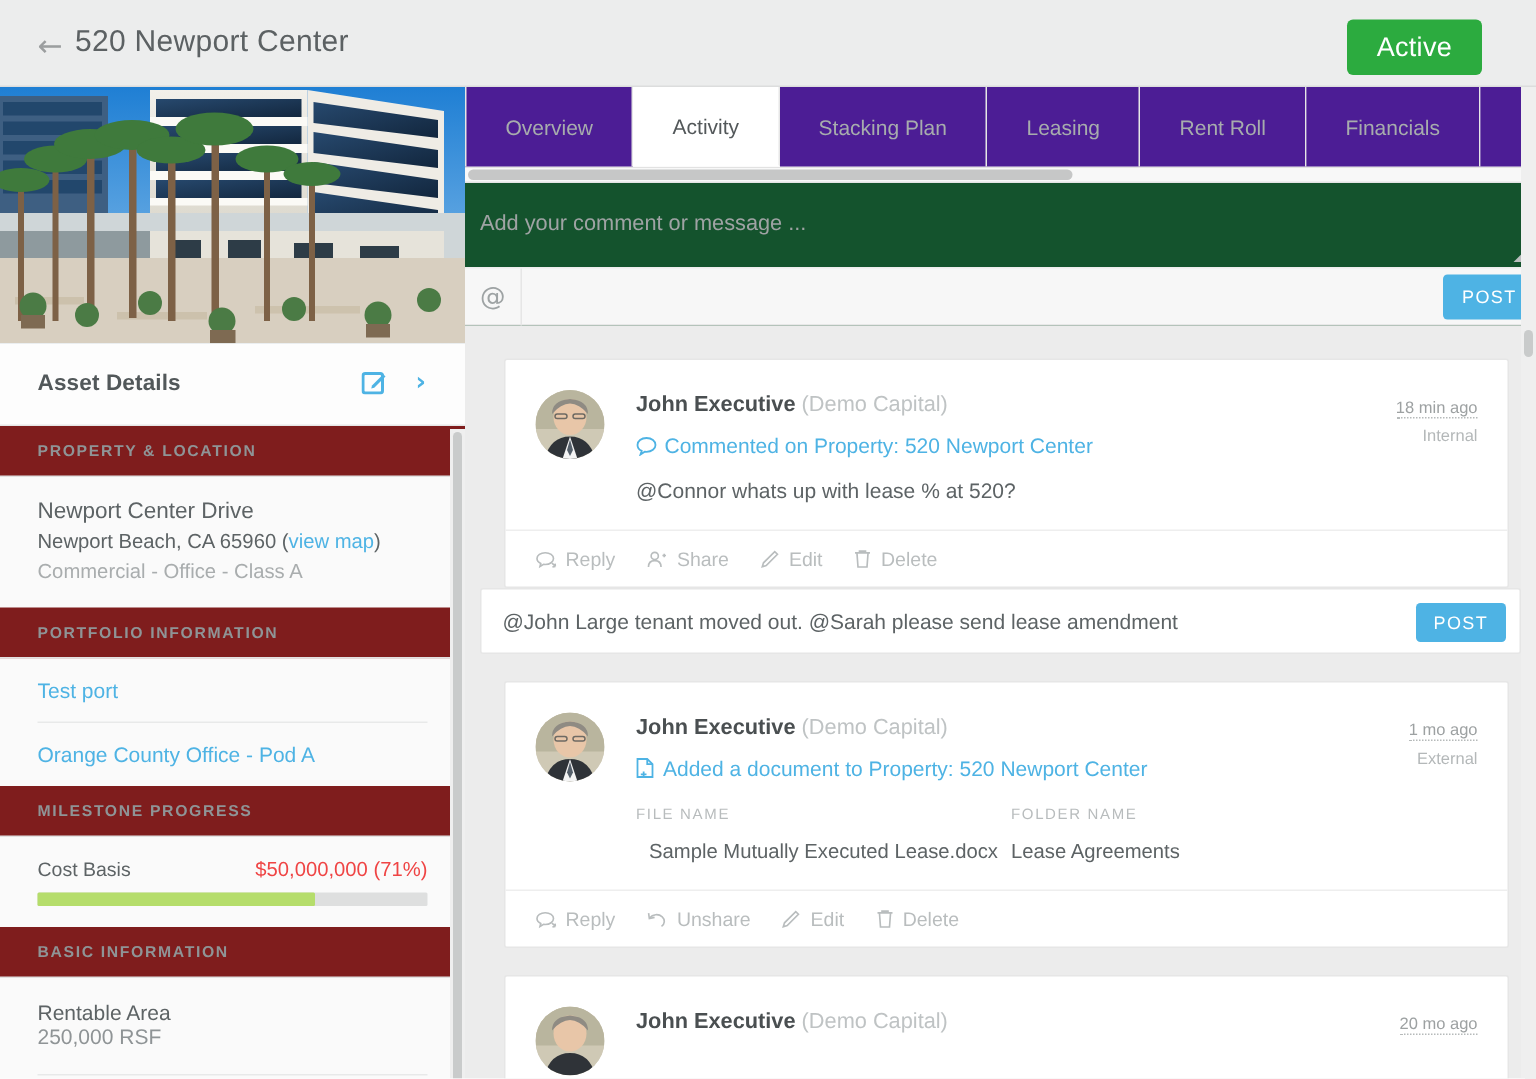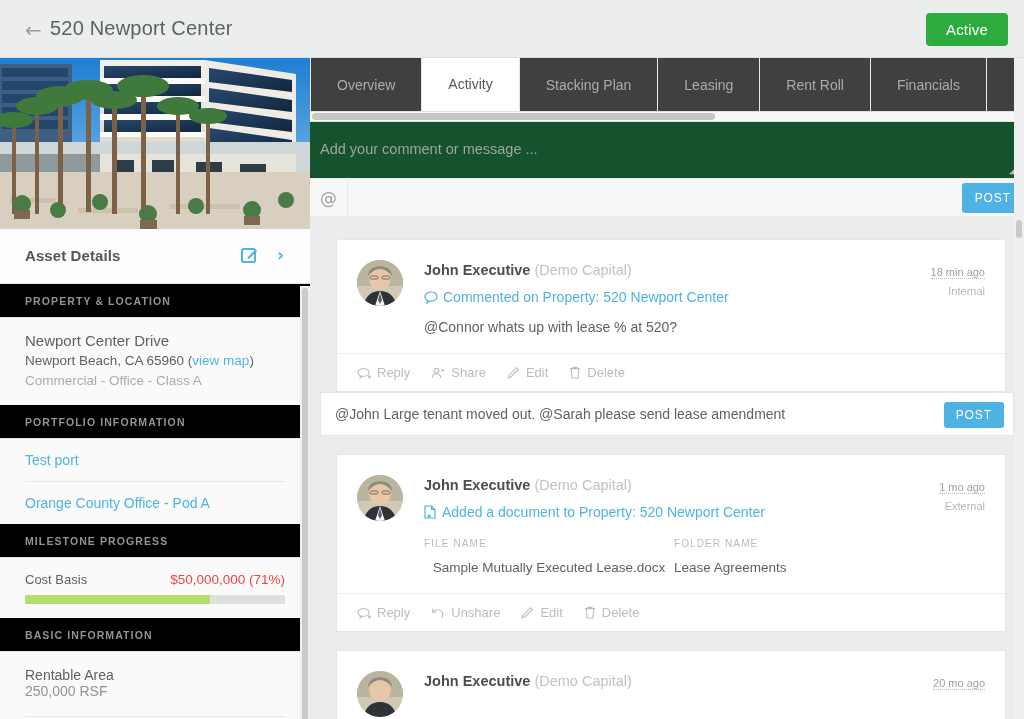--- a/index.html
+++ b/index.html
@@ -22,23 +22,23 @@
     position: absolute; left: 25px; top: 20px;
     font-size: 20px; line-height: 20px; color: #9b9e9f;
     font-family: "DejaVu Sans", sans-serif;
   }
   .page-title {
     position: absolute; left: 50px; top: 17px;
     font-size: 20px; color: #5c6163; font-weight: 400; letter-spacing: .2px;
     white-space: nowrap;
   }
   .status-badge {
-    position: absolute; right: 16px; top: 13px;
+    position: absolute; right: 36px; top: 13px;
     background: #2cab3f; color: #ffffff;
-    font-size: 15px; padding: 8px 20px; border-radius: 4px;
+    font-size: 18px; padding: 8px 20px; border-radius: 4px;
     border: none; cursor: pointer; letter-spacing: .2px;
   }
 
   
   .leftcol {
     position: absolute; left: 0; top: 58px; width: 310px; height: 661px;
     background: #fafafa; overflow: hidden;
   }
   .hero {
     position: relative; width: 310px; height: 171px; overflow: hidden;
@@ -53,21 +53,21 @@
   .asset-head .title {
     position: absolute; left: 25px; top: 18px;
     font-size: 15px; color: #52585a; font-weight: 600; letter-spacing: .1px;
   }
   .asset-head .ico-edit { position: absolute; right: 52px; top: 17px; cursor: pointer; }
   .asset-head .ico-chev  { position: absolute; right: 26px; top: 16px; cursor: pointer;
                            color: #4eb3e4; font-size: 17px; font-weight: bold;
                            font-family: "DejaVu Sans", sans-serif; }
 
   .sec-head {
-    background: #000000; color: #8f9496;
+    background: #7f1d1d; color: #8f9496;
     font-size: 10.5px; letter-spacing: 1.1px; font-weight: 600;
     padding: 11px 0 10px 25px; text-transform: uppercase;
     border-bottom: 1px solid #e1e2e2;
   }
   .sec-body { background: #fafafa; padding: 0 25px; }
   .addr-blk { padding: 13px 0 14px 0; }
   .addr1 { font-size: 15px; color: #5d6365; line-height: 20px; }
   .addr2 { font-size: 13.5px; color: #5d6365; line-height: 20px; }
   .addr2 a { color: #4eb3e4; text-decoration: none; cursor: pointer; }
   .addr3 { font-size: 13.5px; color: #a9adae; line-height: 20px; }
@@ -108,21 +108,21 @@
     background: #ececec; overflow: hidden;
   }
   .tabs {
     position: relative; height: 54px; background: #f7f7f7;
     border-bottom: 1px solid #e2e2e2; display: flex; align-items: stretch;
   }
   .tab {
     display: flex; align-items: center; justify-content: center;
     padding: 0 26px; font-size: 14px; color: #a7acad;
     border-right: 1px solid #e6e6e6; cursor: pointer; white-space: nowrap;
-    background: #404040;
+    background: #4c1d95;
   }
   .tab.active { background: #ffffff; color: #53585a; border-bottom: 1px solid #ffffff; }
   .tab.first { border-left: 1px solid #e6e6e6; }
 
   .hscroll-track {
     position: relative; height: 10px; background: #f8f8f8;
     border-bottom: 1px solid #e4e4e4;
   }
   .hscroll-thumb {
     position: absolute; left: 2px; top: 1px; width: 403px; height: 7px;

